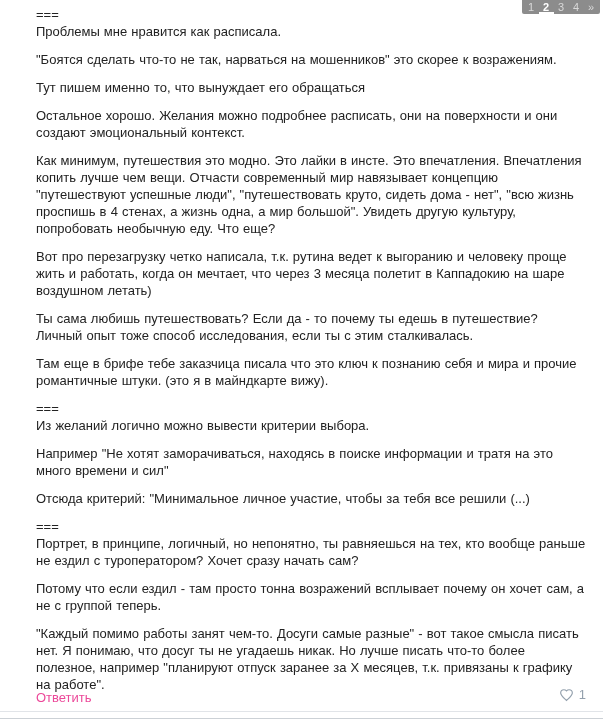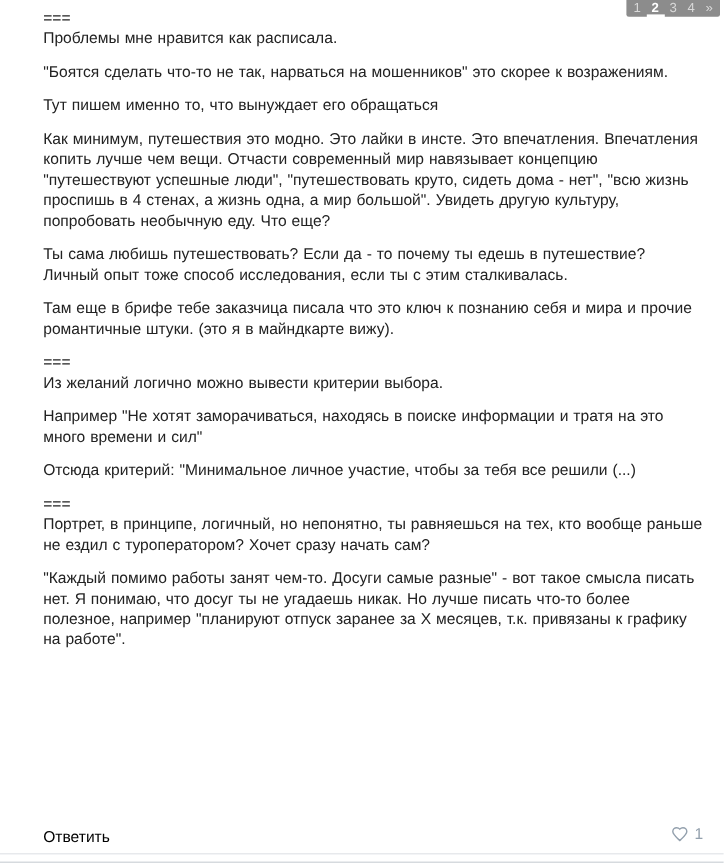--- a/index.html
+++ b/index.html
@@ -24,21 +24,21 @@
     color: #222222;
     white-space: pre-line;
     word-spacing: 0.5px;
   }
 
   
   .reply {
     position: absolute;
     left: 36px; top: 690px;
     font-size: 13px;
-    color: #000000;
+    color: #ec4899;
     text-decoration: none;
     cursor: pointer;
   }
   .likes {
     position: absolute;
     right: 17px; top: 687px;
     display: flex; align-items: center; gap: 5px;
     cursor: pointer;
   }
   .likes svg { display: block; }
@@ -104,29 +104,32 @@
     <span class="pg">4</span>
     <span class="pg">»</span>
     <span class="underline"></span>
   </div>
 
   <div class="content">
     <p>===
 Проблемы мне нравится как расписала.</p>
     <p>"Боятся сделать что-то не так, нарваться на мошенников" это скорее к возражениям.</p>
     <p>Тут пишем именно то, что вынуждает его обращаться</p>
+    <p>Остальное хорошо. Желания можно подробнее расписать, они на поверхности и они создают эмоциональный контекст.</p>
     <p>Как минимум, путешествия это модно. Это лайки в инсте. Это впечатления. Впечатления копить лучше чем вещи. Отчасти современный мир навязывает концепцию "путешествуют успешные люди", "путешествовать круто, сидеть дома - нет", "всю жизнь проспишь в 4 стенах, а жизнь одна, а мир большой". Увидеть другую культуру, попробовать необычную еду. Что еще?</p>
+    <p>Вот про перезагрузку четко написала, т.к. рутина ведет к выгоранию и человеку проще жить и работать, когда он мечтает, что через 3 месяца полетит в Каппадокию на шаре воздушном летать)</p>
     <p>Ты сама любишь путешествовать? Если да - то почему ты едешь в путешествие? Личный опыт тоже способ исследования, если ты с этим сталкивалась.</p>
     <p>Там еще в брифе тебе заказчица писала что это ключ к познанию себя и мира и прочие романтичные штуки. (это я в майндкарте вижу).</p>
     <p>===
 Из желаний логично можно вывести критерии выбора.</p>
     <p>Например "Не хотят заморачиваться, находясь в поиске информации и тратя на это много времени и сил"</p>
     <p>Отсюда критерий: "Минимальное личное участие, чтобы за тебя все решили (...)</p>
     <p>===
 Портрет, в принципе, логичный, но непонятно, ты равняешься на тех, кто вообще раньше не ездил с туроператором? Хочет сразу начать сам?</p>
+    <p>Потому что если ездил - там просто тонна возражений всплывает почему он хочет сам, а не с группой теперь.</p>
     <p>"Каждый помимо работы занят чем-то. Досуги самые разные" - вот такое смысла писать нет. Я понимаю, что досуг ты не угадаешь никак. Но лучше писать что-то более полезное, например "планируют отпуск заранее за X месяцев, т.к. привязаны к графику на работе".</p>
 
   </div>
 
   <a class="reply">Ответить</a>
 
   <div class="likes">
     <span>
       <svg width="15" height="14" viewBox="0 0 24 24">
         <path d="M12 21.35l-1.45-1.32C5.4 15.36 2 12.28 2 8.5 2 5.42 4.42 3 7.5 3c1.74 0 3.41.81 4.5 2.09C13.09 3.81 14.76 3 16.5 3 19.58 3 22 5.42 22 8.5c0 3.78-3.4 6.86-8.55 11.54L12 21.35z" fill="none" stroke="#93a0ad" stroke-width="2"></path>

